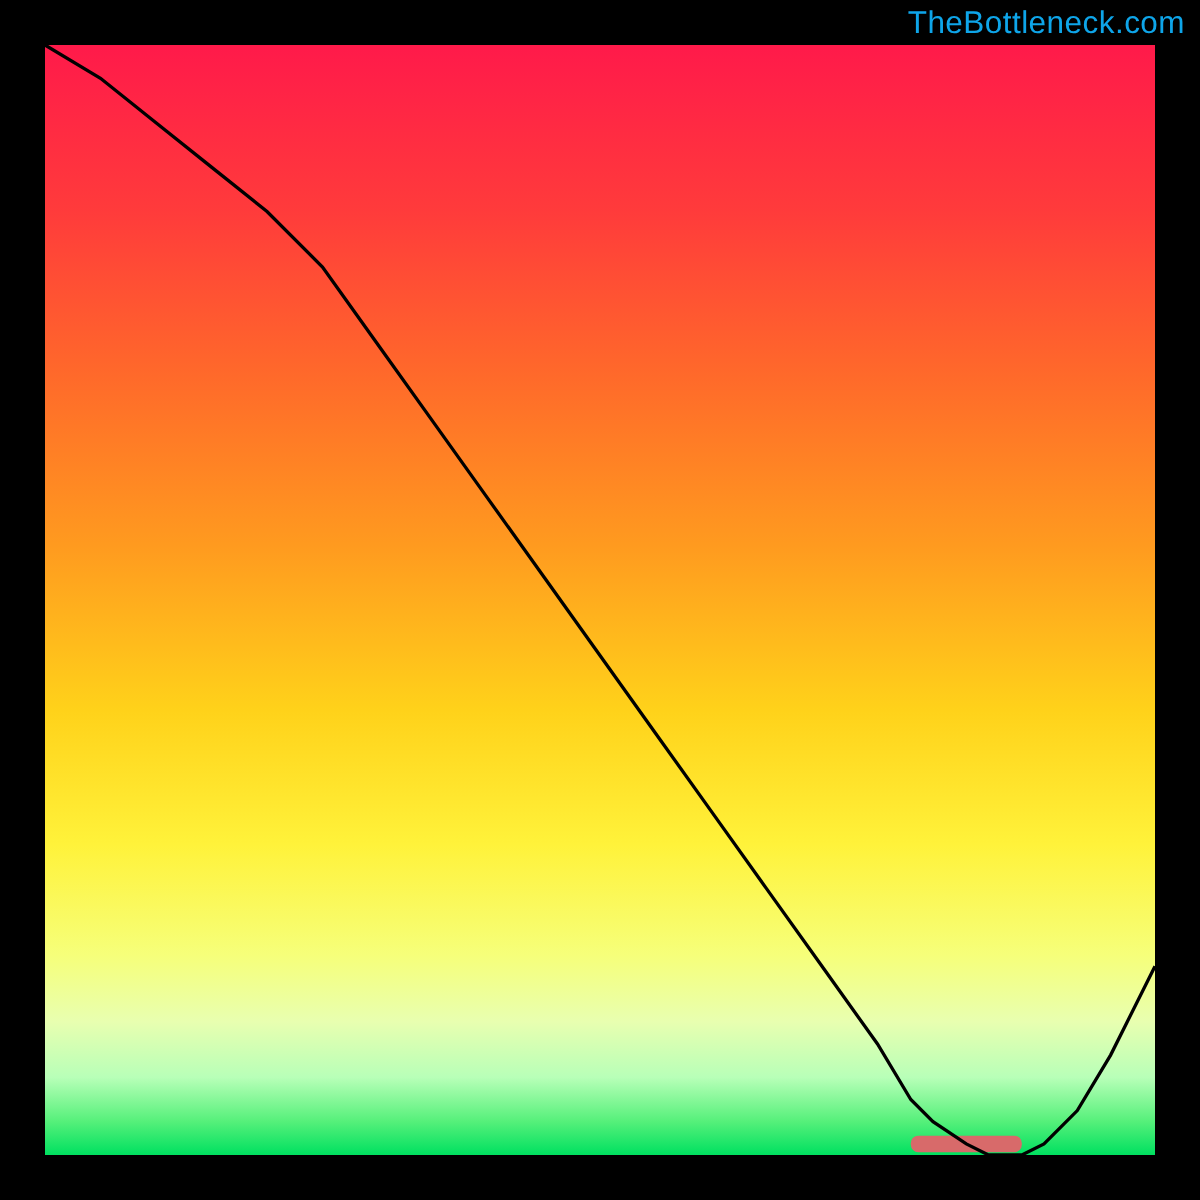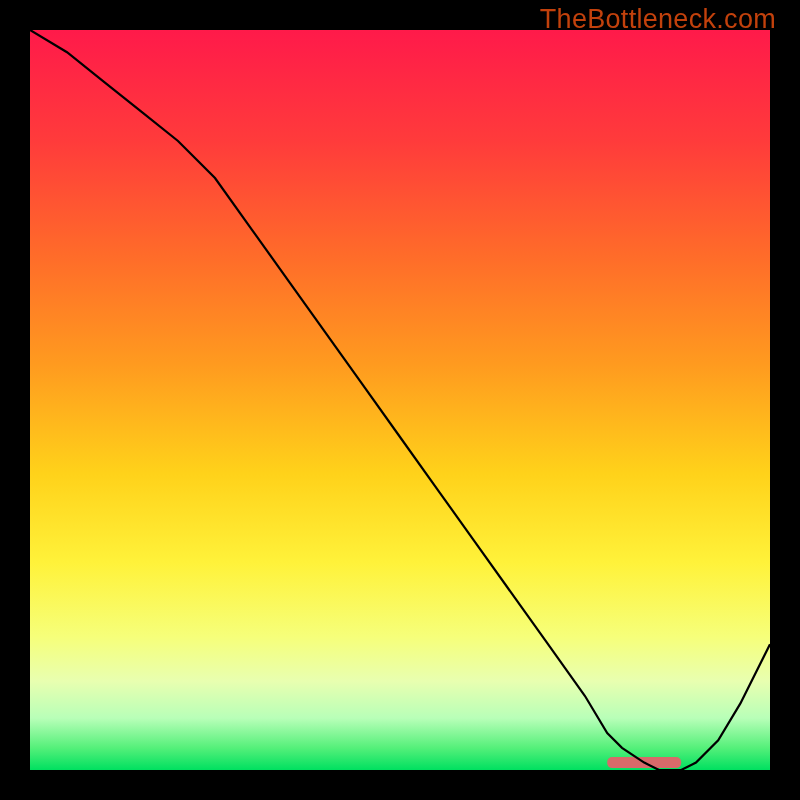--- a/index.html
+++ b/index.html
@@ -13,23 +13,23 @@
   }
   .outer {
     position: relative;
     width: 800px;
     height: 800px;
     background: #000;
   }
   .watermark {
     position: absolute;
     top: 4px;
-    right: 24px;
-    color: #c2410c;
-    font-size: 27px;
+    right: 10px;
+    color: #0ea5e9;
+    font-size: 21px;
     font-weight: 500;
     letter-spacing: 0.3px;
     z-index: 10;
   }
   .plot {
     position: absolute;
     left: 30px;
     top: 30px;
     width: 740px;
     height: 740px;

